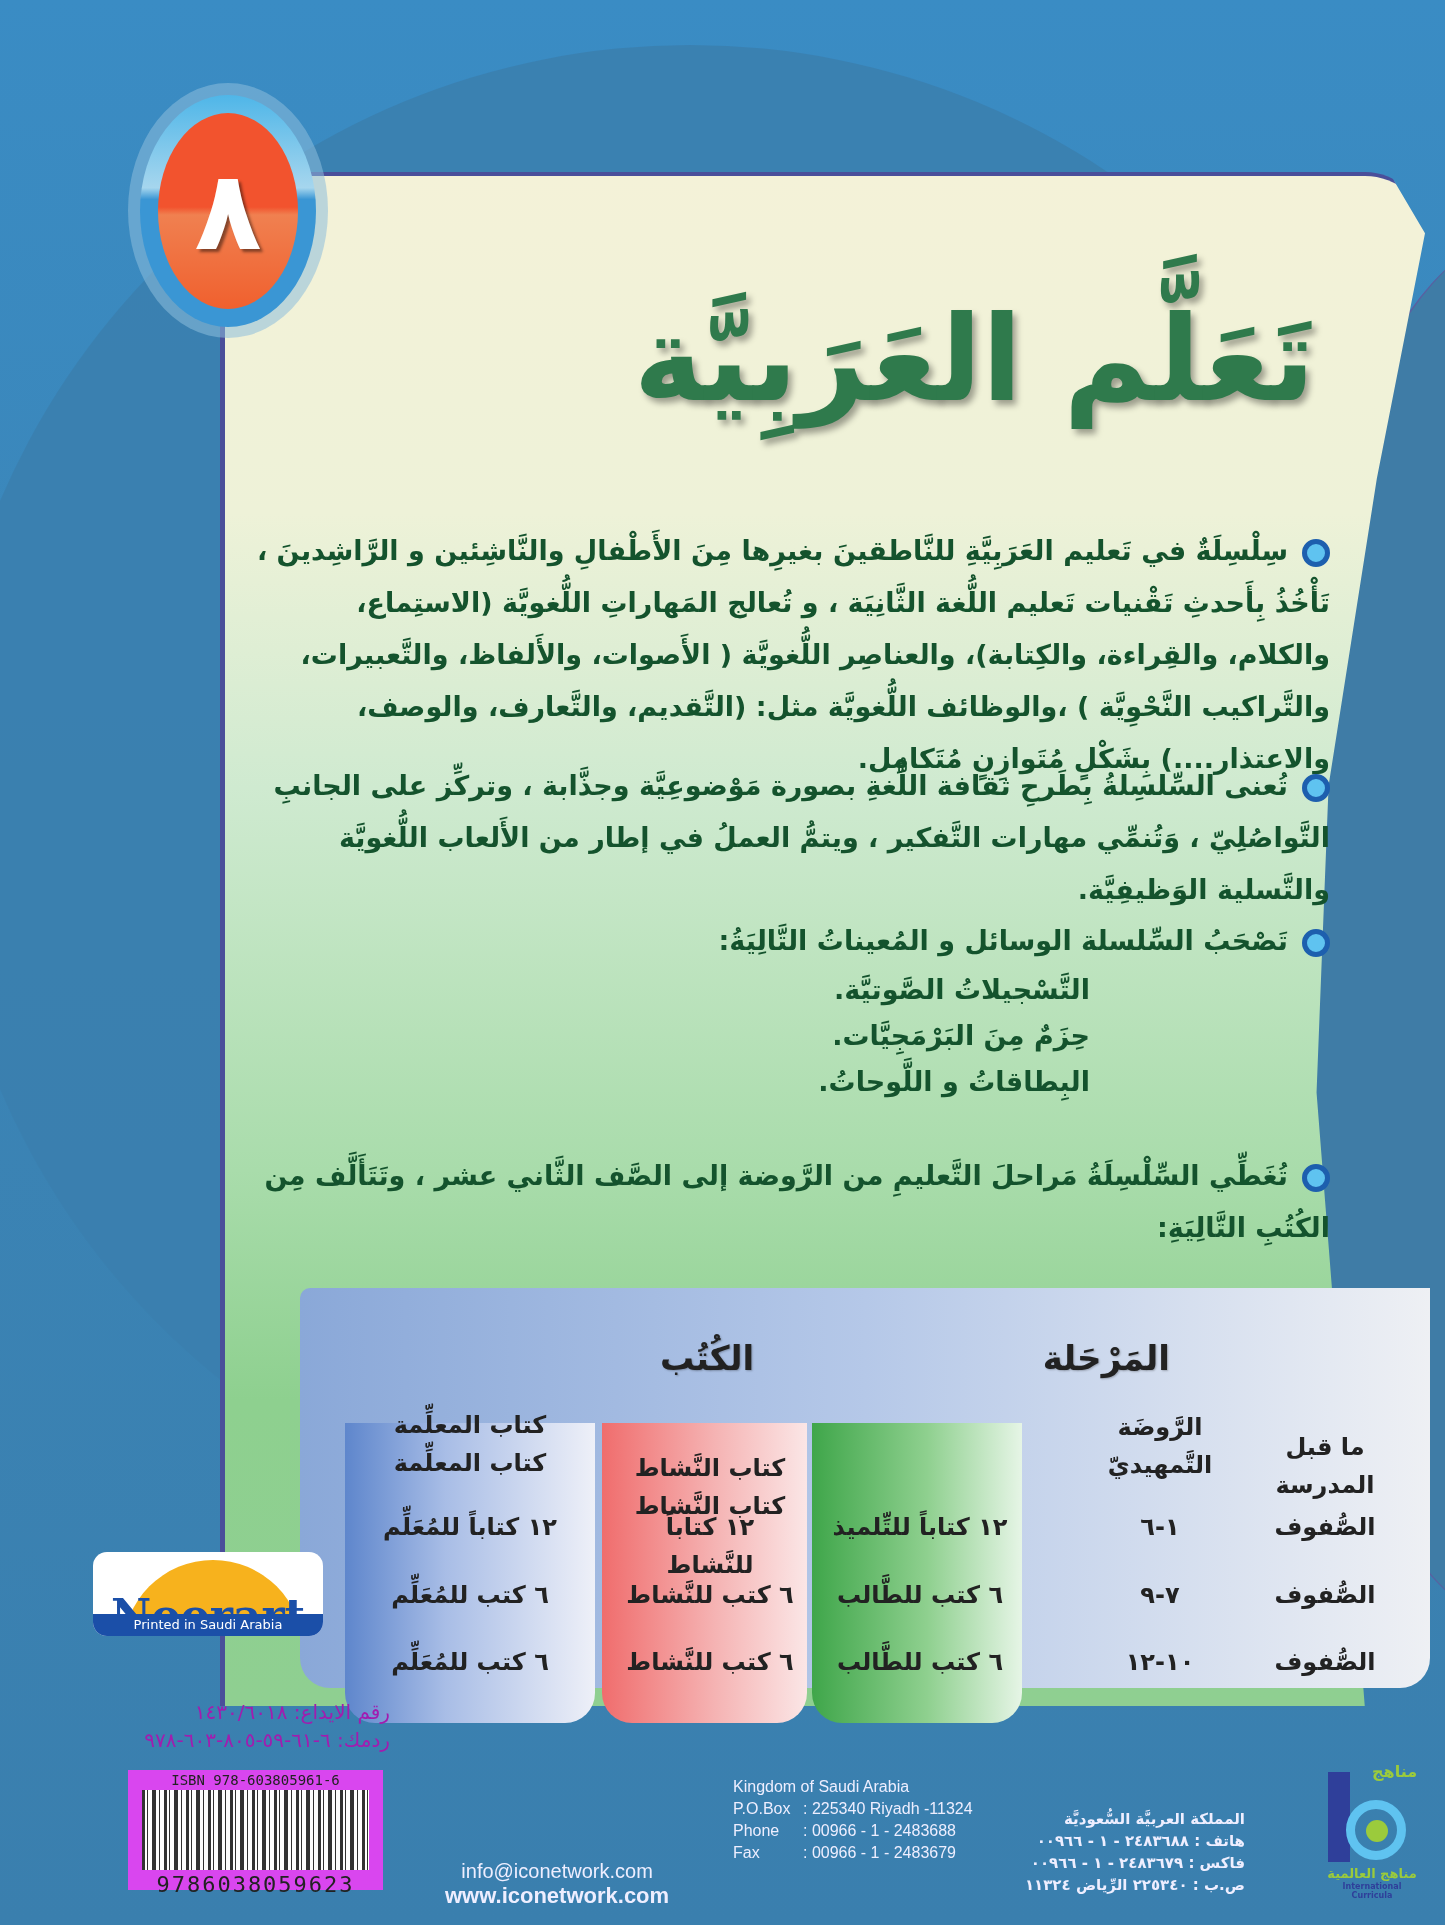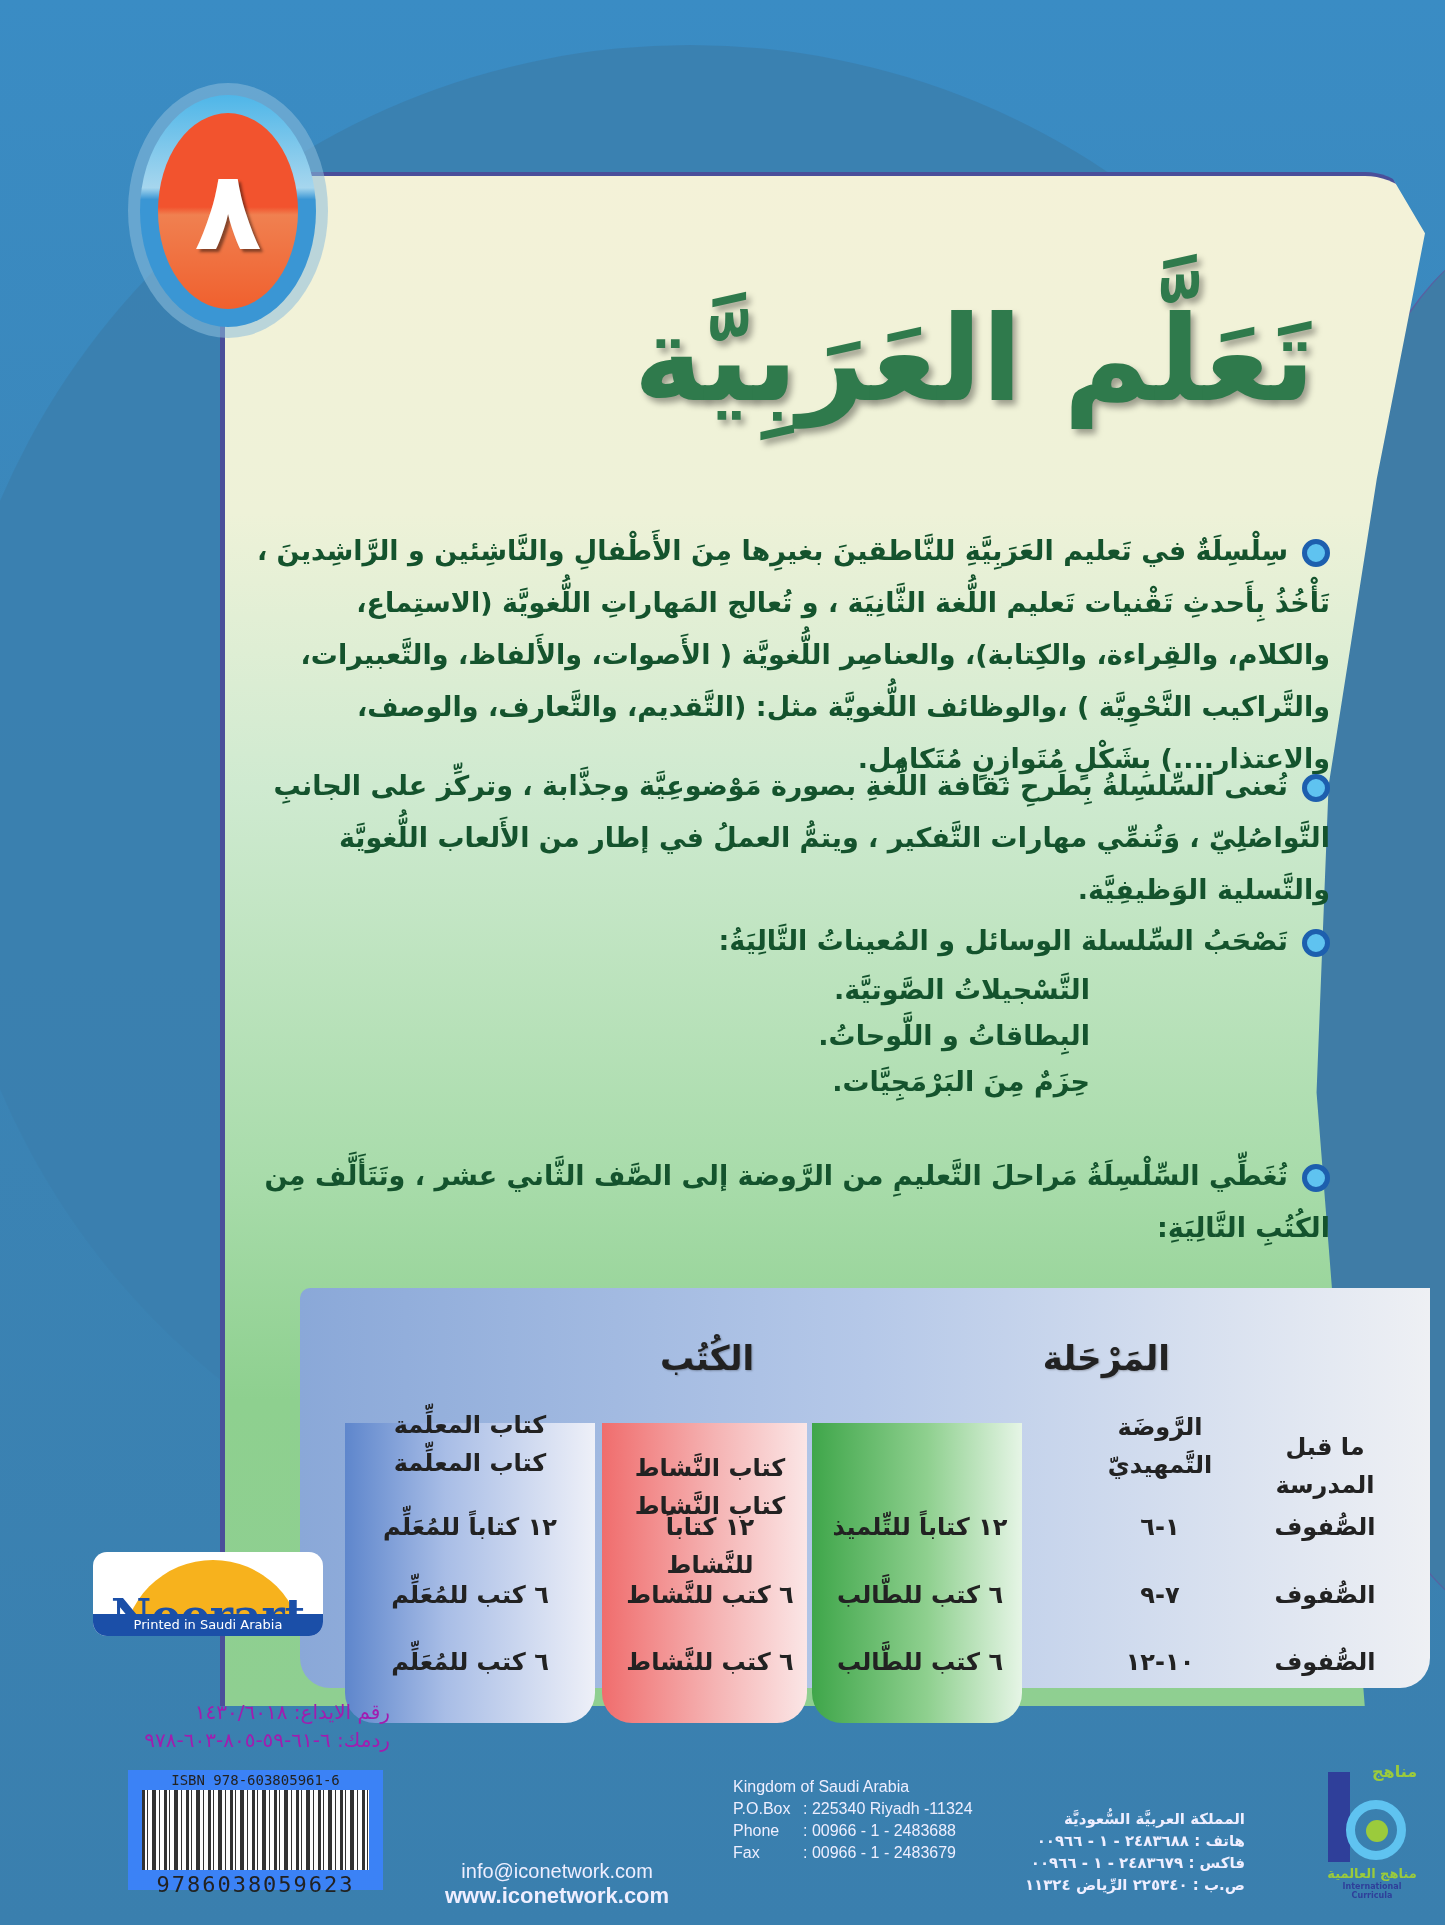--- a/index.html
+++ b/index.html
@@ -70,21 +70,21 @@
   }
   .hdr { position:absolute; top:50px; font-size:34px; font-weight:bold; color:#222; direction:rtl; text-shadow:1px 1px 2px rgba(0,0,0,0.25); }
   .hdr-stage { right:260px; }
   .hdr-books { left:360px; }
   .col { position:absolute; top:135px; height:300px; border-radius:0 0 30px 30px; }
   .col-teacher { left:45px; width:250px; background: linear-gradient(90deg, #5e86cc 0%, #a8bde6 40%, #eef0f8 100%); }
   .col-activity { left:302px; width:205px; background: linear-gradient(90deg, #f06d6d 0%, #f5b3b3 55%, #fbe6e6 100%); }
   .col-child { left:512px; width:210px; background: linear-gradient(90deg, #3fa64a 0%, #8fd08f 55%, #e6f5e6 100%); }
   .cell { position:absolute; direction:rtl; text-align:center; font-weight:bold; font-size:24px; color:#222; line-height:38px; }
   .barcode {
-    position:absolute; left:128px; top:1770px; width:255px; height:120px; background:#3b82f6;
+    position:absolute; left:128px; top:1770px; width:255px; height:120px; background:#d946ef;
   }
   .barcode .isbn { font-family:"DejaVu Sans Mono", monospace; font-size:14px; text-align:center; margin-top:2px; color:#222; }
   .barcode .bars { height:80px; margin:2px 14px;
     background: repeating-linear-gradient(90deg, #333 0 3px, #fff 3px 5px, #333 5px 6px, #fff 6px 10px, #333 10px 14px, #fff 14px 17px, #333 17px 18px, #fff 18px 22px); }
   .barcode .num { font-family:"DejaVu Sans Mono", monospace; font-size:22px; text-align:center; color:#222; letter-spacing:2px; }
   .noorart {
     position:absolute; left:93px; top:1552px; width:230px; height:84px; background:#fff; border-radius:14px; overflow:hidden;
   }
   .noorart .sun { position:absolute; left:30px; top:8px; width:180px; height:110px; border-radius:90px 90px 0 0; background:#f7b21d; }
   .noorart .name { position:absolute; left:0; right:0; top:38px; text-align:center; font-family:"DejaVu Serif", serif; font-weight:bold; font-size:44px; color:#1b4fa8; }
@@ -123,22 +123,22 @@
 <div class="content p1">
   <span class="bullet"></span><span>سِلْسِلَةٌ في تَعليم العَرَبِيَّةِ للنَّاطقينَ بغيرِها مِنَ الأَطْفالِ والنَّاشِئين و الرَّاشِدينَ ، تَأْخُذُ بِأَحدثِ تَقْنيات تَعليم اللُّغة الثَّانِيَة ، و تُعالج المَهاراتِ اللُّغويَّة (الاستِماع، والكلام، والقِراءة، والكِتابة)، والعناصِر اللُّغويَّة ( الأَصوات، والأَلفاظ، والتَّعبيرات، والتَّراكيب النَّحْوِيَّة ) ،والوظائف اللُّغويَّة مثل: (التَّقديم، والتَّعارف، والوصف، والاعتذار....) بِشَكْلٍ مُتَوازِنٍ مُتَكامِل.</span>
 </div>
 <div class="content p2">
   <span class="bullet"></span><span>تُعنى السِّلسِلةُ بِطَرحِ ثقافة اللُّغةِ بصورة مَوْضوعِيَّة وجذَّابة ، وتركِّز على الجانبِ التَّواصُلِيّ ، وَتُنمِّي مهارات التَّفكير ، ويتمُّ العملُ في إطار من الأَلعاب اللُّغويَّة والتَّسلية الوَظيفِيَّة.</span>
 </div>
 <div class="content p3">
   <span class="bullet"></span><span>تَصْحَبُ السِّلسلة الوسائل و المُعيناتُ التَّالِيَةُ:</span>
   <div class="sub">
     <div>التَّسْجيلاتُ الصَّوتيَّة.</div>
+    <div>حِزَمٌ مِنَ البَرْمَجِيَّات.</div>
     <div>البِطاقاتُ و اللَّوحاتُ.</div>
-    <div>حِزَمٌ مِنَ البَرْمَجِيَّات.</div>
   </div>
 </div>
 <div class="content p4">
   <span class="bullet"></span><span>تُغَطِّي السِّلْسِلَةُ مَراحلَ التَّعليمِ من الرَّوضة إلى الصَّف الثَّاني عشر ، وتَتَأَلَّف مِن الكُتُبِ التَّالِيَةِ:</span>
 </div>
 
 <div class="table-wrap">
   <div class="hdr hdr-stage">المَرْحَلة</div>
   <div class="hdr hdr-books">الكُتُب</div>
   <div class="col col-teacher"></div>

